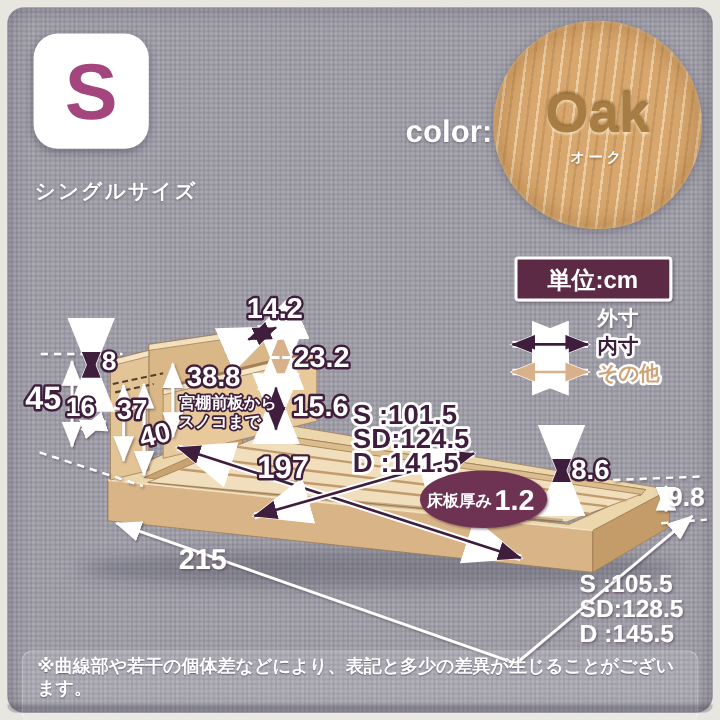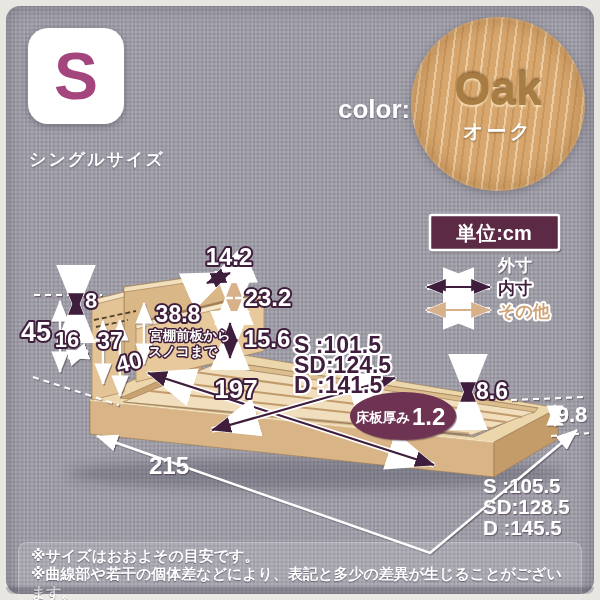--- a/index.html
+++ b/index.html
@@ -51,21 +51,21 @@
       rgba(146,97,44,.22) 7px 9px, transparent 9px 15px);
     box-shadow:inset 0 0 22px rgba(120,70,20,.42), inset 0 0 4px rgba(255,235,200,.6),
       0 2px 8px rgba(60,55,70,.35);
     display:flex;flex-direction:column;align-items:center;justify-content:center;
   }
   .oak-en{
     font-size:46px;font-weight:bold;color:#a87d44;line-height:1;margin-top:2px;
     text-shadow:0 -2px 2px rgba(97,60,18,.55), 0 2px 2px rgba(255,236,202,.75);
   }
   .oak-jp{
-    font-size:20px;font-weight:bold;color:#fff;letter-spacing:3px;margin-top:6px;
+    font-size:12px;font-weight:bold;color:#fff;letter-spacing:3px;margin-top:6px;
     text-shadow:0 1px 2px rgba(100,60,20,.65);
   }
   .disclaimer{
     position:absolute;left:12px;right:12px;top:536px;height:52px;
     background:rgba(255,255,255,.12);
     border:1px solid rgba(255,255,255,.28);border-radius:9px;
     padding:4px 12px 2px 12px;color:#fff;font-size:15px;font-weight:bold;line-height:1.22;
     text-shadow:0 1px 1px rgba(70,60,80,.65);
   }
   svg.diagram{position:absolute;left:0;top:0;}
@@ -235,18 +235,17 @@
     <text x="477" y="529" font-size="20.5" class="tP" filter="url(#ds)">D :145.5</text>
 
     <g>
       <ellipse cx="397" cy="410" rx="53" ry="24" fill="#6e3352" filter="url(#ds)"></ellipse>
       <text x="404" y="416" text-anchor="end" font-size="13.5" class="tP">床板厚み</text>
       <text x="406" y="419" font-size="24" class="tP">1.2</text>
     </g>
   </svg>
 
   <div class="disclaimer">
-    <div class="l1">※サイズはおおよその目安です。</div>
     <div class="l2">※曲線部や若干の個体差などにより、表記と多少の差異が生じることがございます。</div>
 
   </div>
 
 </div>
 
 </body></html>

